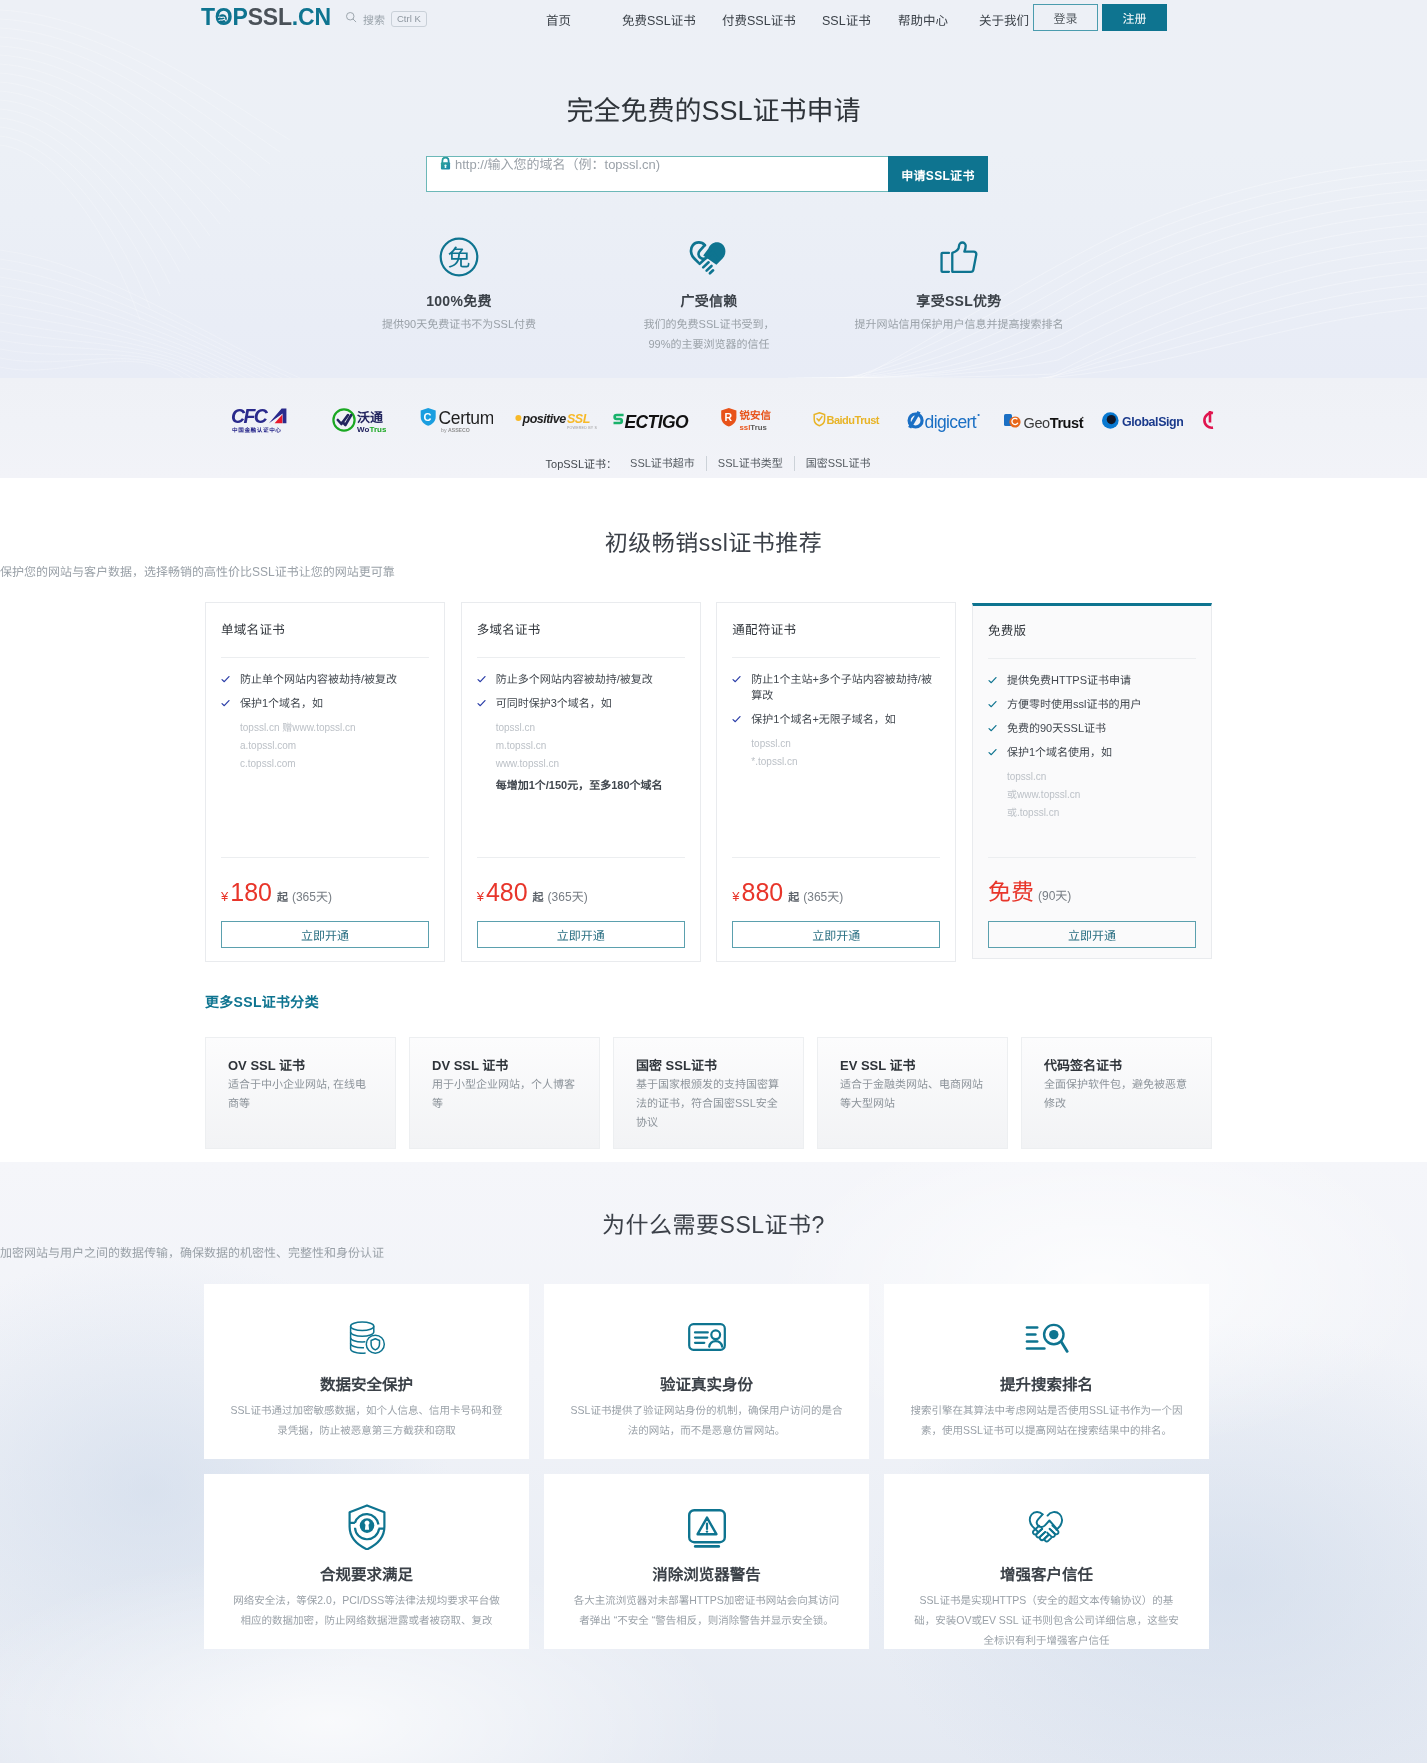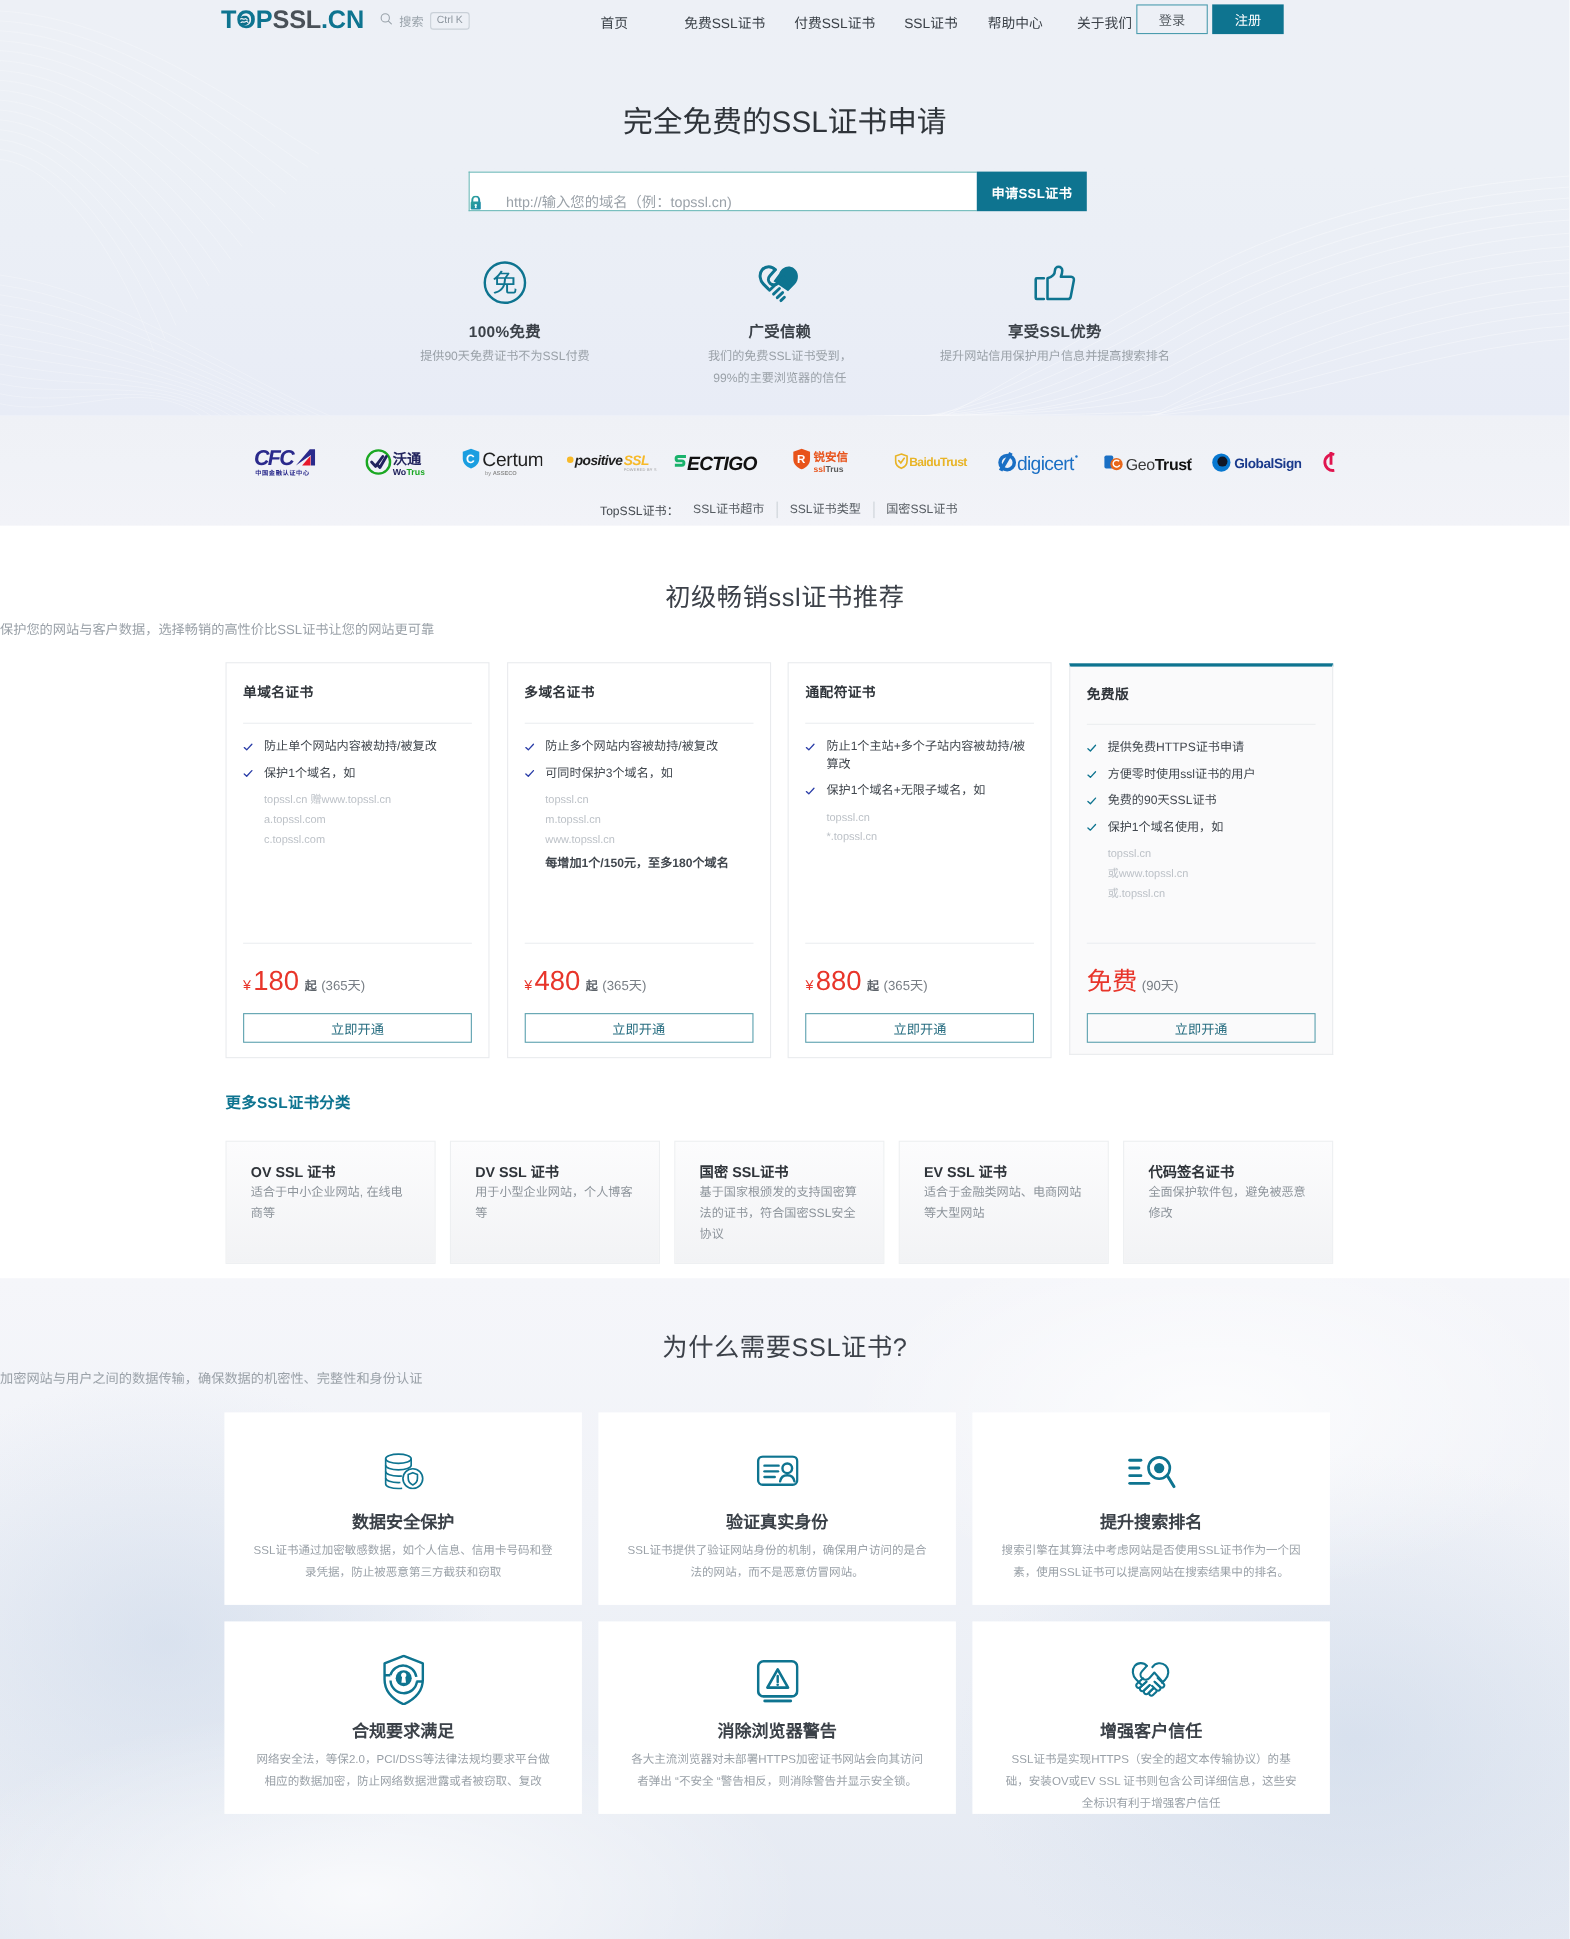--- a/index.html
+++ b/index.html
@@ -48,21 +48,21 @@
   nav.mainnav a:nth-of-type(5){ left:898px; }
   nav.mainnav a:nth-of-type(6){ left:979px; }
 
   .authbtns { position:absolute; left:1033px; top:4px; display:flex; align-items:flex-start;}
   .btn-login { width:65px; height:27px; border:1px solid #4b9cae; color:#555b61; font-size:12px; display:flex; align-items:center; justify-content:center; background:transparent; cursor:pointer; font-family:inherit;}
   .btn-reg { width:65px; height:27px; background:#0e7490; color:#fff; font-size:12px; display:flex; align-items:center; justify-content:center; cursor:pointer; margin-left:4px; border:none; font-family:inherit;}
 
   
   .hero-title { position:absolute; left:0; top:95px; width:1427px; text-align:center; font-size:27px; color:#2f343a; font-weight:400; letter-spacing:0px; line-height:32px;}
   .searchrow { position:absolute; left:426px; top:156px; display:flex; width:562px; height:36px; }
-  .searchrow .field { flex:1; background:#fff; border:1px solid #6cb8b8; border-right:none; display:flex; align-items:flex-end; gap:22px;}
+  .searchrow .field { flex:1; background:#fff; border:1px solid #6cb8b8; border-right:none; display:flex; align-items:flex-start; padding-left:13px; gap:4px;}
   .searchrow .field .lockicon { width:11px; height:13px; display:block; flex:none; line-height:0;}
   .searchrow .field input { border:none; outline:none; flex:1; font-size:13px; color:#888; font-family:inherit; background:transparent;}
   .searchrow .field input::placeholder { color:#9ba2a9; }
   .searchrow .submit { width:100px; background:#0e7490; color:#fff; font-size:12px; font-weight:bold; display:flex; align-items:center; justify-content:center; border:none; cursor:pointer; font-family:inherit; letter-spacing:.3px;}
 
   .features { position:absolute; left:334px; top:235px; width:750px; display:flex; }
   .feat { width:250px; text-align:center; }
   .feat .ficon { height:44px; display:flex; align-items:center; justify-content:center; }
   .feat .ftitle { margin-top:14px; font-size:14px; color:#3b4148; font-weight:bold; letter-spacing:.3px; line-height:16px;}
   .feat .fdesc { margin-top:5px; font-size:11px; color:#9aa1a8; line-height:20px;}
@@ -79,21 +79,21 @@
 
   
   .pricing { position:relative; background:#fff; height:684px; }
   .sec-title { position:absolute; left:0; top:0; width:1427px; text-align:center; font-size:23px; color:#3c4149; font-weight:400; letter-spacing:.5px; line-height:26px;}
   .sec-sub { position:absolute; left:0; width:1427px; text-align:left; font-size:12px; color:#9aa1a8; line-height:16px;}
   .pricing > .sec-title { top:52px; }
   .pricing > .sec-sub { top:86px; }
   .cards { position:absolute; left:205px; top:124px; width:1007px; display:flex; justify-content:space-between;}
   .card { position:relative; width:240px; border:1px solid #e9ebee; background:#fff; padding:0 15px; height:360px;}
   .card.hl { border-top:3px solid #0e7490; background:#fafafb; height:356px; margin-top:1px;}
-  .card h3 { position:absolute; left:15px; top:18px; font-size:12.5px; color:#2f343a; font-weight:bold; letter-spacing:.3px; line-height:18px;}
+  .card h3 { position:absolute; left:15px; top:18px; font-size:12.5px; color:#2f343a; font-weight:normal; letter-spacing:.3px; line-height:18px;}
   .card .div { position:absolute; left:15px; right:15px; top:54px; border-top:1px solid #eceef0;}
   .card.hl h3 { top:16px; }
   .card.hl .div { top:52px; }
   .feats { position:absolute; left:15px; right:15px; top:68px; }
   .card.hl .feats { top:66px; }
   .feats li { list-style:none; display:flex; gap:10px; font-size:11px; color:#41474e; line-height:16px; margin-bottom:8px; align-items:flex-start;}
   .feats li .ck { flex:none; width:9px; height:9px; margin-top:3.5px;}
   .domains { margin-top:7px; padding-left:19px;}
   .domains div { font-size:10px; color:#bcc1c7; line-height:18px;}
   .cnote { font-size:11px; color:#41474e; font-weight:bold; margin-top:4px; line-height:16px; padding-left:19px;}

